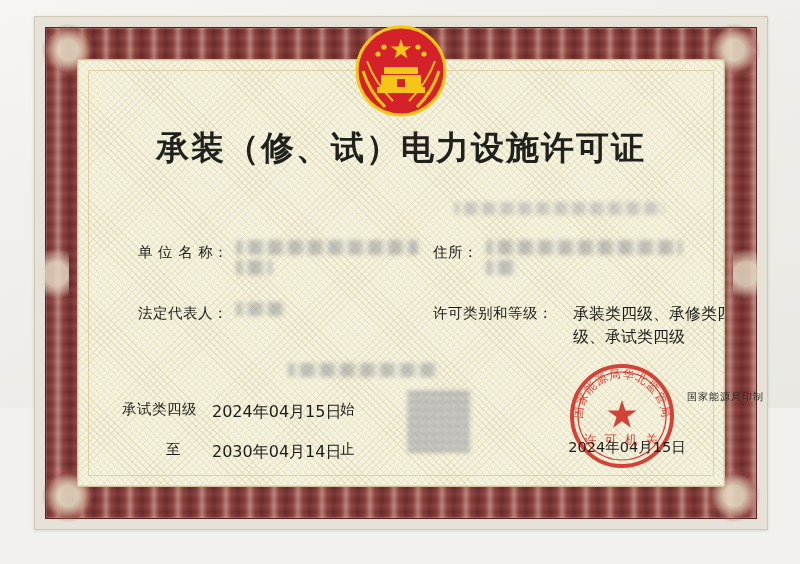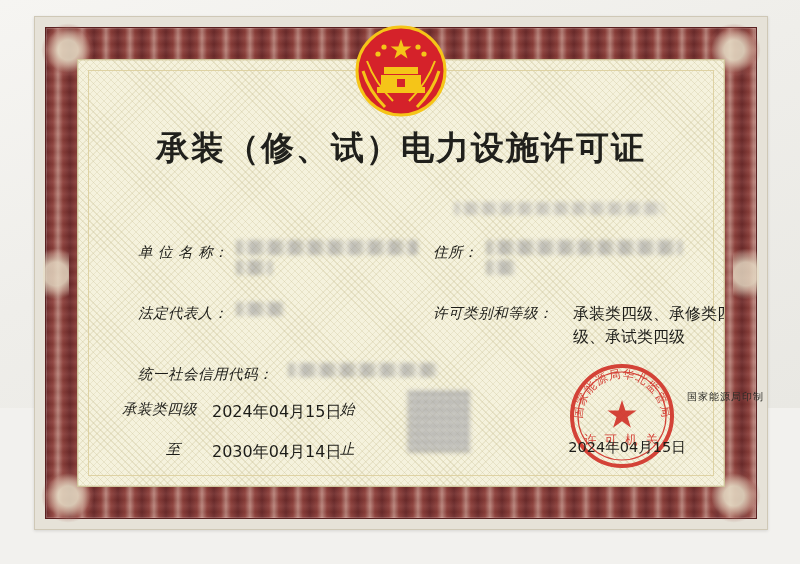--- a/index.html
+++ b/index.html
@@ -150,21 +150,20 @@
     width: 210px;
     height: 14px;
   }
 
   .row-label {
     position: absolute;
     font-size: 14.5px;
     color: #1c1c18;
     letter-spacing: 0.5px;
     white-space: nowrap;
-    font-style: italic;
   }
   .row-value {
     position: absolute;
     font-size: 16px;
     color: #1c1c18;
     line-height: 1.45;
   }
 
   
   .redact {
@@ -262,24 +261,23 @@
         <div class="row-label" style="left:355px; top:183px;">住所：</div>
         <div class="redact" style="left:408px; top:180px; width:196px; height:15px;"></div>
         <div class="redact" style="left:408px; top:200px; width:30px; height:15px;"></div>
 
         <div class="row-label" style="left:60px; top:244px;">法定代表人：</div>
         <div class="redact" style="left:158px; top:242px; width:48px; height:14px;"></div>
 
         <div class="row-label" style="left:355px; top:244px;">许可类别和等级：</div>
         <div class="row-value" style="left:495px; top:242px; width:172px;">承装类四级、承修类四级、承试类四级</div>
 
-        <div class="row-label" style="left:60px; top:305px;">统一社会信用代码：</div>
         <div class="redact" style="left:210px; top:303px; width:150px; height:14px;"></div>
 
-        <div class="row-label" style="left:44px; top:340px;">承装类四级</div>
+        <div class="row-label" style="left:44px; top:340px;">承试类四级</div>
         <div class="row-value" style="left:134px; top:340px;">2024年04月15日</div>
         <div class="row-label" style="left:262px; top:340px;">始</div>
 
         <div class="row-label" style="left:88px; top:380px;">至</div>
         <div class="row-value" style="left:134px; top:380px;">2030年04月14日</div>
         <div class="row-label" style="left:262px; top:380px;">止</div>
 
         <div class="qr-blur" style="left:330px; top:330px;"></div>
 
         <div class="seal" style="left:488px; top:300px;">

